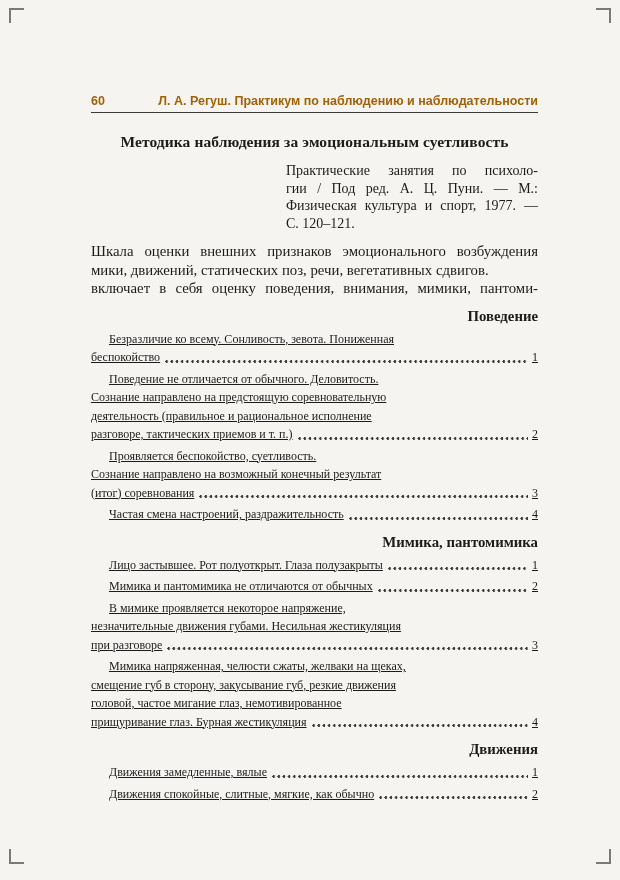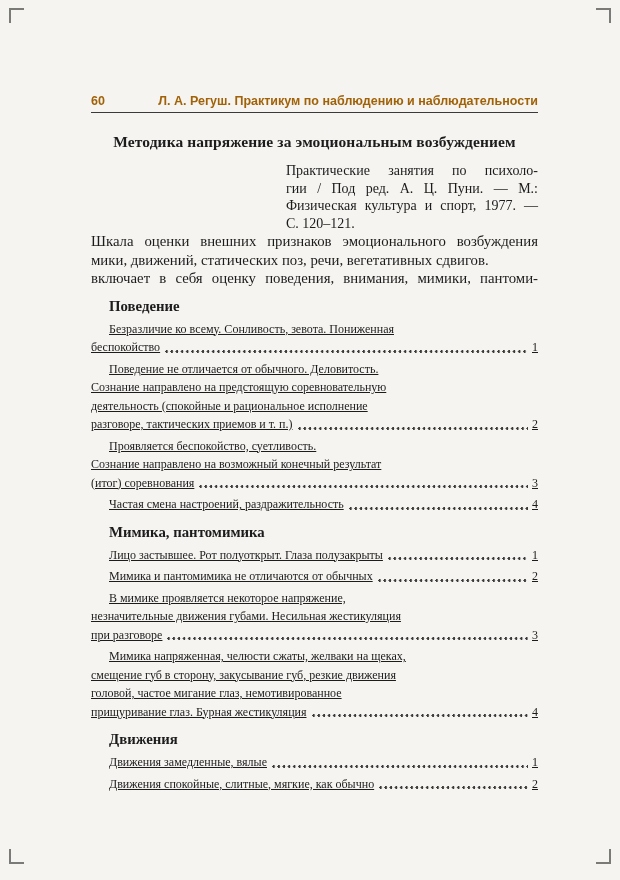--- a/index.html
+++ b/index.html
@@ -52,31 +52,33 @@
 
   .citation {
     width: 252px;
     margin-left: auto;
     margin-top: 11px;
     font-size: 14px;
     line-height: 17.5px;
   }
 
   .intro {
+    margin-top: 10px;
     font-size: 14.8px;
     line-height: 18.5px;
   }
 
   .fill { text-align: justify; text-align-last: justify; text-justify: inter-word; }
 
   .section h2 {
     font-size: 14.8px;
     font-weight: bold;
     margin: 10px 0 5px;
     padding-left: 18px;
+    text-align: right;
   }
 
   .item {
     font-size: 12px;
     line-height: 18.5px;
     margin-bottom: 3px;
     text-decoration: underline;
   }
   .item .ln.first { text-indent: 18px; }
 
@@ -103,21 +105,21 @@
 <div class="crop bl"></div>
 <div class="crop br"></div>
 
 <div class="page">
 
   <header class="runhead">
     <span>60</span>
     <span>Л. А. Регуш. Практикум по наблюдению и наблюдательности</span>
   </header>
 
-  <h1 class="article-title">Методика напряжение за эмоциональным возбуждением</h1>
+  <h1 class="article-title">Методика наблюдения за эмоциональным суетливость</h1>
 
   <div class="citation">
       <div class="line fill">Практические занятия по психоло-</div>
       <div class="line fill">гии / Под ред. А. Ц. Пуни. — М.:</div>
       <div class="line fill">Физическая культура и спорт, 1977. —</div>
       <div class="line">С. 120–121.</div>
     </div>
 
   <div class="intro">
       <div class="line fill">Шкала оценки внешних признаков эмоционального возбуждения</div>
@@ -132,21 +134,21 @@
           <div class="ln first">Безразличие ко всему. Сонливость, зевота. Пониженная</div>
           <div class="leader">
             <span class="txt">беспокойство</span>
             <span class="dots"></span>
             <span class="num">1</span>
           </div>
         </div>
         <div class="item">
           <div class="ln first">Поведение не отличается от обычного. Деловитость.</div>
           <div class="ln">Сознание направлено на предстоящую соревновательную</div>
-          <div class="ln">деятельность (спокойные и рациональное исполнение</div>
+          <div class="ln">деятельность (правильное и рациональное исполнение</div>
           <div class="leader">
             <span class="txt">разговоре, тактических приемов и т. п.)</span>
             <span class="dots"></span>
             <span class="num">2</span>
           </div>
         </div>
         <div class="item">
           <div class="ln first">Проявляется беспокойство, суетливость.</div>
           <div class="ln">Сознание направлено на возможный конечный результат</div>
           <div class="leader">

